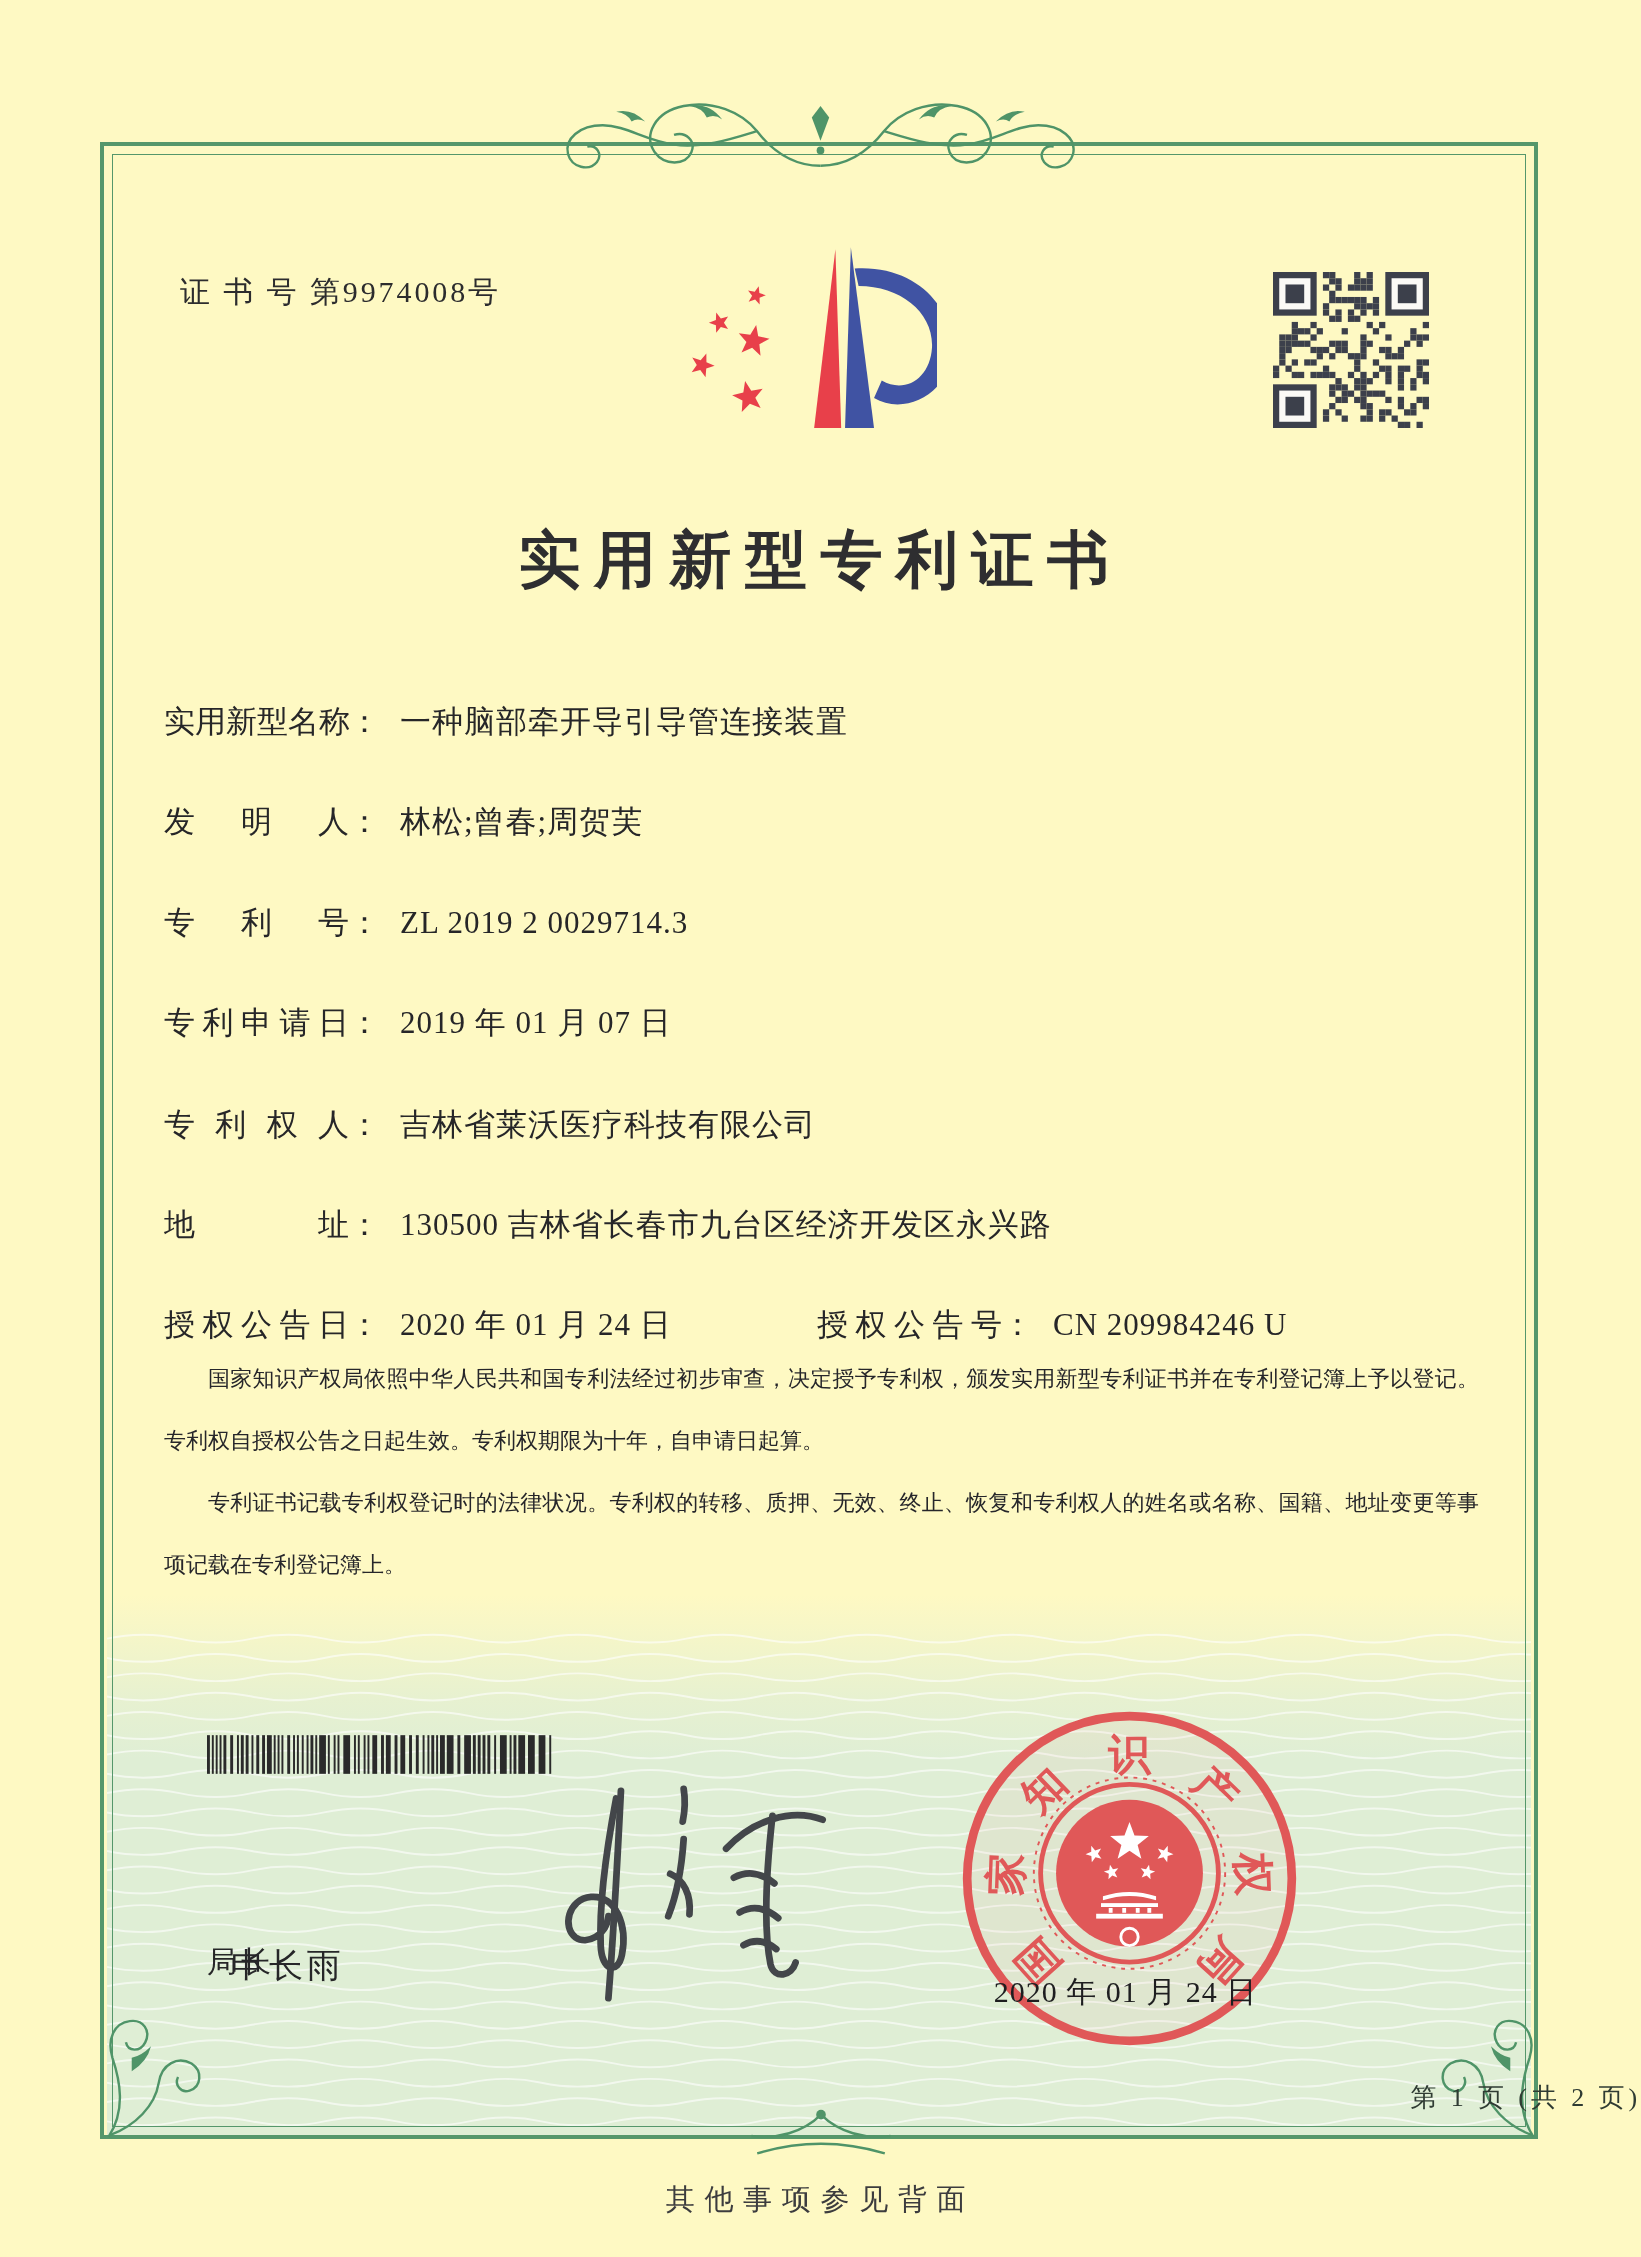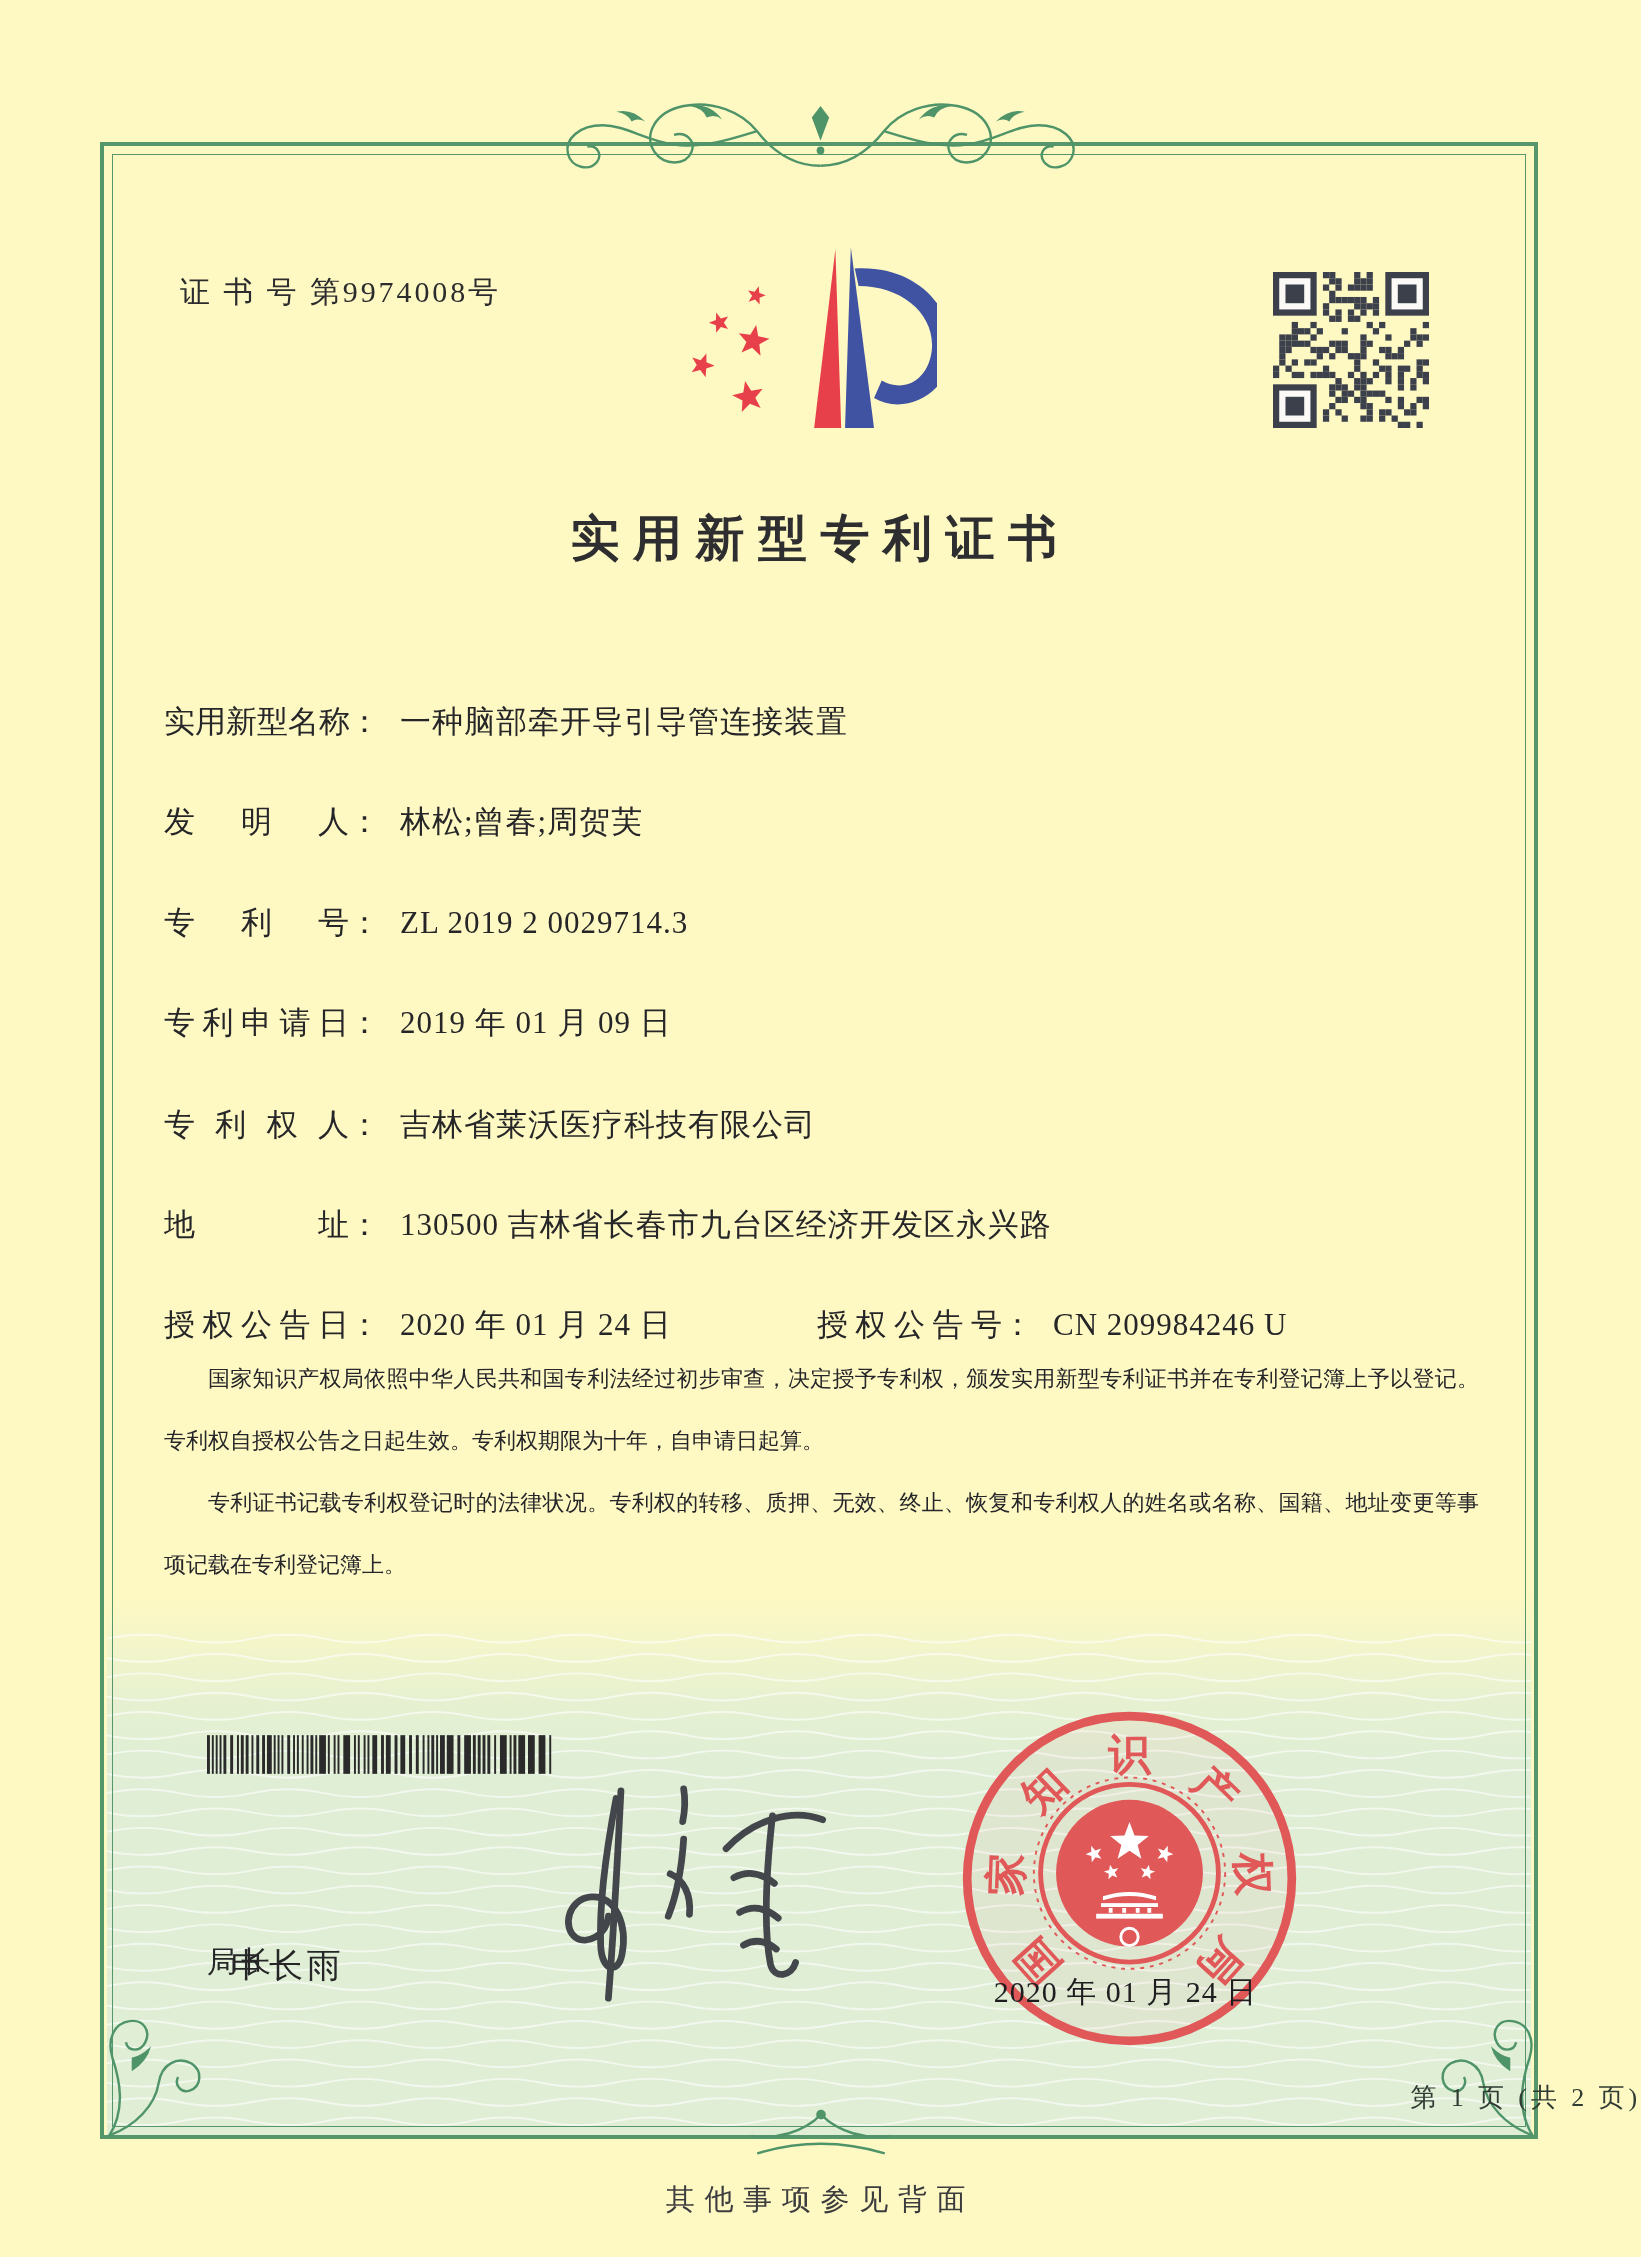--- a/index.html
+++ b/index.html
@@ -7,21 +7,21 @@
         font-family:Liberation Serif, serif;color:#262628;}
   .frame-outer{position:absolute;left:100px;top:142px;width:1438px;height:1997px;
         border:4.8px solid #55976b;box-sizing:border-box;z-index:1;}
   .frame-inner{position:absolute;left:7.7px;top:7.7px;right:7.7px;bottom:7.7px;border:1.9px solid #55976b;}
   .green-band{position:absolute;left:107px;top:1595px;width:1424px;height:542px;z-index:0;
         background:linear-gradient(to bottom,rgba(223,238,213,0) 0,rgba(223,238,213,.75) 106px,#dfeed5 164px,#dfeed5 100%);}
   .green-band svg{position:absolute;left:0;top:0;}
   .cert-no{position:absolute;left:180px;top:272px;font-size:30px;letter-spacing:2.9px;color:#2c2c2e;z-index:2;}
   .logo{position:absolute;left:671px;top:228px;z-index:2;}
   .qr{position:absolute;left:1273px;top:272px;z-index:2;}
-  .title{position:absolute;left:0;right:0;top:506px;margin:0;text-align:center;font-size:49px;
+  .title{position:absolute;left:0;right:0;top:506px;margin:12px;text-align:center;font-size:62px;
         font-weight:600;letter-spacing:13.5px;color:#2e2e30;z-index:2;}
   .rows{position:absolute;left:164px;top:0;width:1318px;z-index:2;}
   .frow{position:absolute;left:0;font-size:31px;white-space:nowrap;}
   .flabel{display:inline-block;width:185px;text-align:justify;text-align-last:justify;vertical-align:bottom;}
   .fcolon{display:inline-block;}
   .fvalue{margin-left:20px;letter-spacing:1px;}
   .pair2{position:absolute;left:653px;top:0;}
   .body-text{position:absolute;left:164px;top:1348px;width:1315px;font-size:22px;line-height:62px;
         text-align:justify;color:#26262a;z-index:2;}
   .body-text p{margin:0;text-indent:2em;}
@@ -321,21 +321,21 @@
     <div class="frow" style="top:701px">
       <span class="flabel">实用新型名称</span><span class="fcolon">：</span><span class="fvalue">一种脑部牵开导引导管连接装置</span>
     </div>
     <div class="frow" style="top:801px">
       <span class="flabel">发明人</span><span class="fcolon">：</span><span class="fvalue">林松;曾春;周贺芙</span>
     </div>
     <div class="frow" style="top:902px">
       <span class="flabel">专利号</span><span class="fcolon">：</span><span class="fvalue">ZL 2019 2 0029714.3</span>
     </div>
     <div class="frow" style="top:1002px">
-      <span class="flabel">专利申请日</span><span class="fcolon">：</span><span class="fvalue">2019 年 01 月 09 日</span>
+      <span class="flabel">专利申请日</span><span class="fcolon">：</span><span class="fvalue">2019 年 01 月 07 日</span>
     </div>
     <div class="frow" style="top:1104px">
       <span class="flabel">专利权人</span><span class="fcolon">：</span><span class="fvalue">吉林省莱沃医疗科技有限公司</span>
     </div>
     <div class="frow" style="top:1204px">
       <span class="flabel">地址</span><span class="fcolon">：</span><span class="fvalue">130500 吉林省长春市九台区经济开发区永兴路</span>
     </div>
     <div class="frow" style="top:1304px">
       <span>
         <span class="flabel">授权公告日</span><span class="fcolon">：</span><span class="fvalue">2020 年 01 月 24 日</span>

